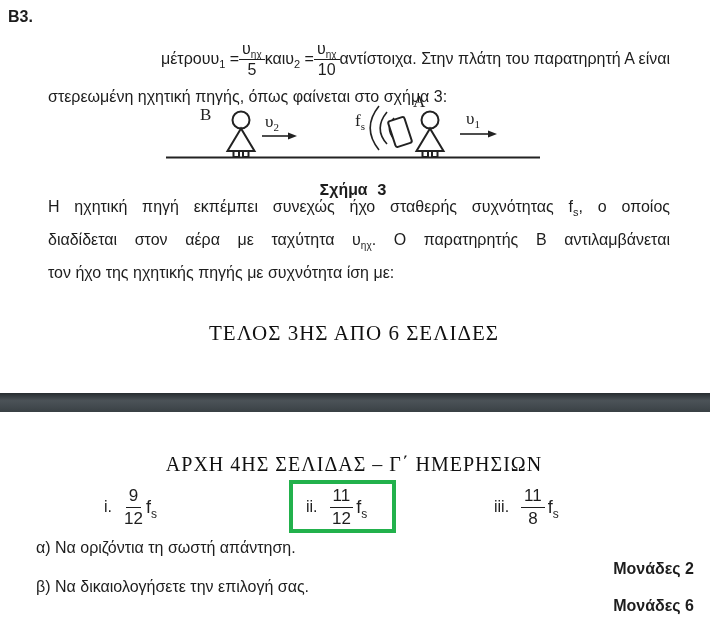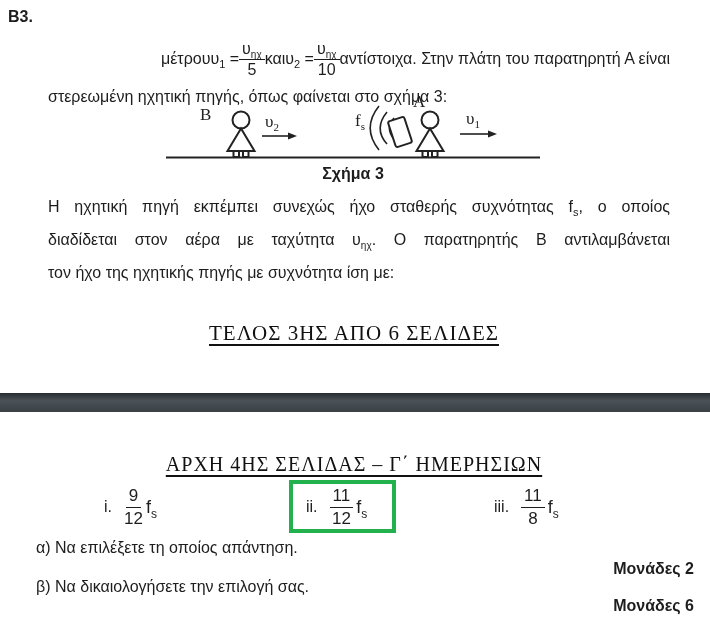--- a/index.html
+++ b/index.html
@@ -22,31 +22,31 @@
   }
   sub { font-size:11px; line-height:0; }
   .subg { font-size:10px; }
 
   .frac { display:inline-flex; flex-direction:column; align-items:center; vertical-align:middle; }
   .frac .num { border-bottom:1.6px solid #1d1d1d; padding:0 3px 1px 3px; text-align:center; }
   .frac .den { padding-top:1px; text-align:center; }
 
   
   .fig-svg { position:absolute; left:163px; top:94px; }
-  .fig-caption { position:absolute; left:163px; top:165px; width:380px; text-align:center; font-weight:bold; }
+  .fig-caption { position:absolute; left:163px; top:182px; width:380px; text-align:center; font-weight:bold;font-family:Liberation Mono, monospace; }
 
   
   .p1 { top:196px; } .p2 { top:229px; } .p3 { top:262px; }
 
   
   .serif-head {
     position:absolute; left:0; width:708px; text-align:center;
     font-family:"Liberation Serif","DejaVu Serif",serif;
     font-size:21px; letter-spacing:1px; color:#111;
-    text-decoration:underline; text-underline-offset:4px; text-decoration-thickness:1.5px;
+    text-underline-offset:4px; text-decoration-thickness:1.5px;
   }
   .footer3 { top:321px; }
   .header4 { top:453px; font-size:20px; }
 
   
   .sep-bar {
     position:absolute; left:0; top:393px; width:710px; height:19px;
     background:linear-gradient(180deg,#262c30 0%,#4b5257 40%,#434a4f 70%,#394044 100%);
   }
 
@@ -186,21 +186,21 @@
   <div class="option opt-iii">
     <span class="roman">iii.</span>
     <span class="frac opt-frac">
       <span class="num">11</span>
       <span class="den">8</span>
     </span>
     <span class="unit"><span>f</span><sub>s</sub></span>
   </div>
 
   <div class="task task-a">
-    <span>α)</span> <span>Να επιλέξετε τη οποίος απάντηση.</span>
+    <span>α)</span> <span>Να οριζόντια τη σωστή απάντηση.</span>
   </div>
   <div class="points points-a">Μονάδες 2</div>
 
   <div class="task task-b">
     <span>β)</span> <span>Να δικαιολογήσετε την επιλογή σας.</span>
   </div>
   <div class="points points-b">Μονάδες 6</div>
 
 </div>
 

